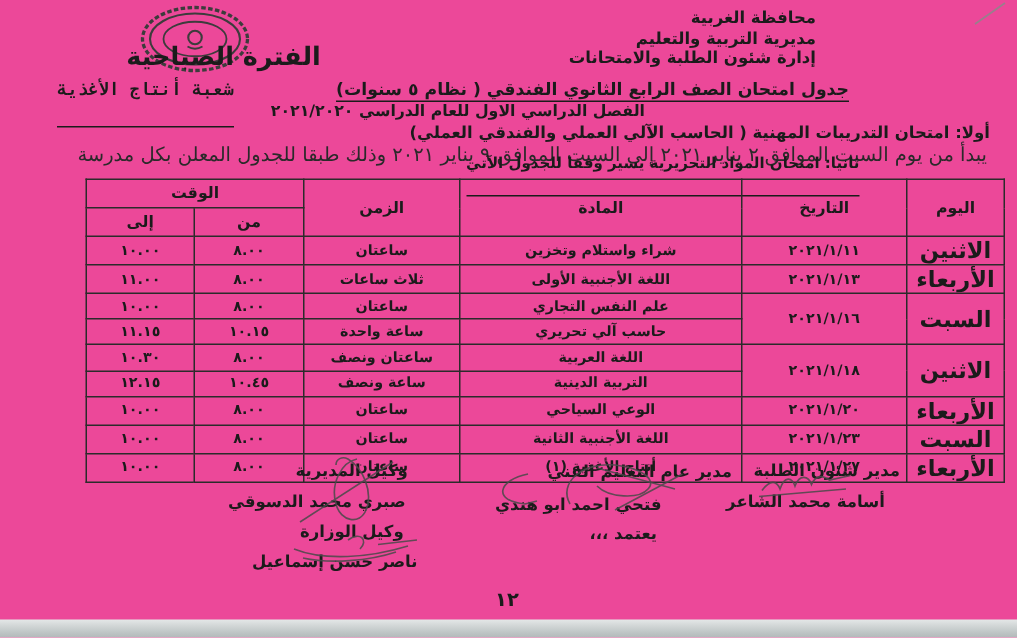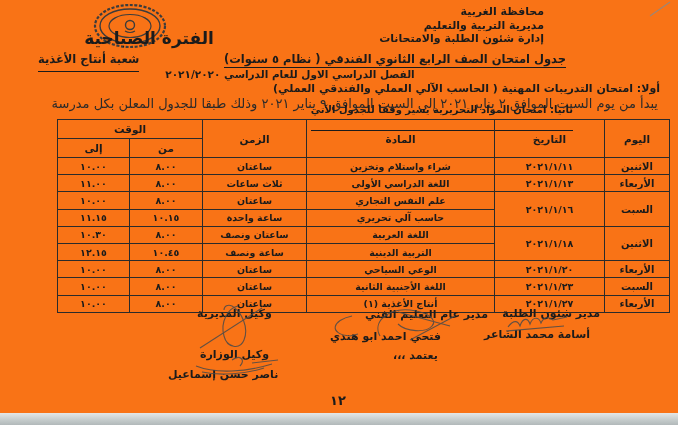--- a/index.html
+++ b/index.html
@@ -1,45 +1,45 @@
 <!DOCTYPE html>
 <html lang="ar" dir="rtl"><head>
 <meta charset="utf-8">
 <style>
   html,body{margin:0;padding:0;background:#e9e9e9;}
   .page{
     position:relative;
     width:678px;height:425px;
-    background:#f97316;
+    background:#ec4899;
     overflow:hidden;
     font-family:"DejaVu Sans", sans-serif;
     color:#1b1b1b;
     direction:rtl;
   }
   .abs{position:absolute;}
   
   .org-block{top:5px;right:134px;text-align:right;font-weight:700;font-size:11px;line-height:13.5px;}
   .logo-wrap{top:2px;left:92px;width:76px;height:48px;}
   .period-label{top:28px;left:58px;width:182px;text-align:center;font-weight:700;font-size:17px;letter-spacing:.5px;}
   .title-row{top:52px;left:38px;right:112px;display:flex;justify-content:space-between;align-items:baseline;font-weight:700;font-size:11.5px;}
   .title-main{border-bottom:1px solid #1b1b1b;padding-bottom:1px;}
-  .title-branch{border-bottom:1px solid #1b1b1b;padding-bottom:5px;}
-  .term-line{top:68px;left:150px;width:280px;text-align:center;font-weight:700;font-size:10.5px;}
+  .title-branch{border-bottom:1px solid #1b1b1b;padding-bottom:17px;font-family:Liberation Mono, monospace;}
+  .term-line{top:68px;left:150px;width:280px;font-weight:700;font-size:10.5px;}
   .first-section{top:82px;right:18px;font-weight:700;font-size:11px;}
   .first-note{top:96px;right:20px;font-size:13px;color:#2a2a2a;}
   .second-section{top:104px;right:105px;font-weight:700;font-size:10px;border-bottom:1px solid #1b1b1b;padding-bottom:15px;}
   
   .exam-table{top:119px;left:57px;}
   table{border-collapse:collapse;table-layout:fixed;width:613px;direction:rtl;}
   th,td{border:1px solid #2b2b2b;text-align:center;vertical-align:middle;padding:0;overflow:hidden;white-space:nowrap;}
   thead th{font-size:10.5px;font-weight:700;height:18px;}
   tbody td{font-size:9.5px;font-weight:700;height:16.2px;}
   td.c-date{letter-spacing:1.5px;font-size:9.5px;}
   td.c-time{letter-spacing:1px;}
-  td.c-day{font-size:10px;}
+  td.c-day{font-size:15px;}
   
   .sig-title{font-weight:700;font-size:11px;}
   .sig-name{font-weight:700;font-size:11px;}
   .t-students{top:307px;right:78px;text-align:center;}
   .n-students{top:328px;right:88px;}
   .t-techedu{top:308px;right:190px;}
   .n-techedu{top:330px;left:330px;}
   .t-dirdep{top:307px;left:197px;}
   .n-dirdep{top:328px;left:152px;}
   .approval{top:349px;left:393px;font-weight:700;font-size:11px;}
@@ -112,21 +112,21 @@
             <td class="c-day">الاثنين</td>
             <td class="c-date">٢٠٢١/١/١١</td>
             <td class="c-subject">شراء واستلام وتخزين</td>
             <td class="c-duration">ساعتان</td>
             <td class="c-time">٨.٠٠</td>
             <td class="c-time">١٠.٠٠</td>
           </tr>
           <tr>
             <td class="c-day">الأربعاء</td>
             <td class="c-date">٢٠٢١/١/١٣</td>
-            <td class="c-subject">اللغة الدراسي الأولى</td>
+            <td class="c-subject">اللغة الأجنبية الأولى</td>
             <td class="c-duration">ثلاث ساعات</td>
             <td class="c-time">٨.٠٠</td>
             <td class="c-time">١١.٠٠</td>
           </tr>
           <tr>
             <td class="c-day" rowspan="2">السبت</td>
             <td class="c-date" rowspan="2">٢٠٢١/١/١٦</td>
             <td class="c-subject">علم النفس التجاري</td>
             <td class="c-duration">ساعتان</td>
             <td class="c-time">٨.٠٠</td>
@@ -180,20 +180,21 @@
     </table>
   </div>
 
   <div class="abs sig-title t-students">مدير شئون الطلبة</div>
   <div class="abs sig-name n-students">أسامة محمد الشاعر</div>
 
   <div class="abs sig-title t-techedu">مدير عام التعليم الفني</div>
   <div class="abs sig-name n-techedu">فتحي احمد ابو هندي</div>
 
   <div class="abs sig-title t-dirdep">وكيل المديرية</div>
+  <div class="abs sig-name n-dirdep">صبري محمد الدسوقي</div>
 
   <div class="abs approval">يعتمد ،،،</div>
 
   <div class="abs sig-title t-mindep">وكيل الوزارة</div>
   <div class="abs sig-name n-mindep">ناصر حسن إسماعيل</div>
 
   <svg class="overlay" viewBox="0 0 678 425">
     <g fill="none" stroke="#4a4a4a" stroke-width="1.1" opacity="0.85">
 
       <path d="M508,327 c6,-8 10,-6 12,-1 c3,-9 8,-8 10,-2 c3,-8 9,-7 11,-1 c3,-7 8,-6 12,-3 l14,-3"></path>

